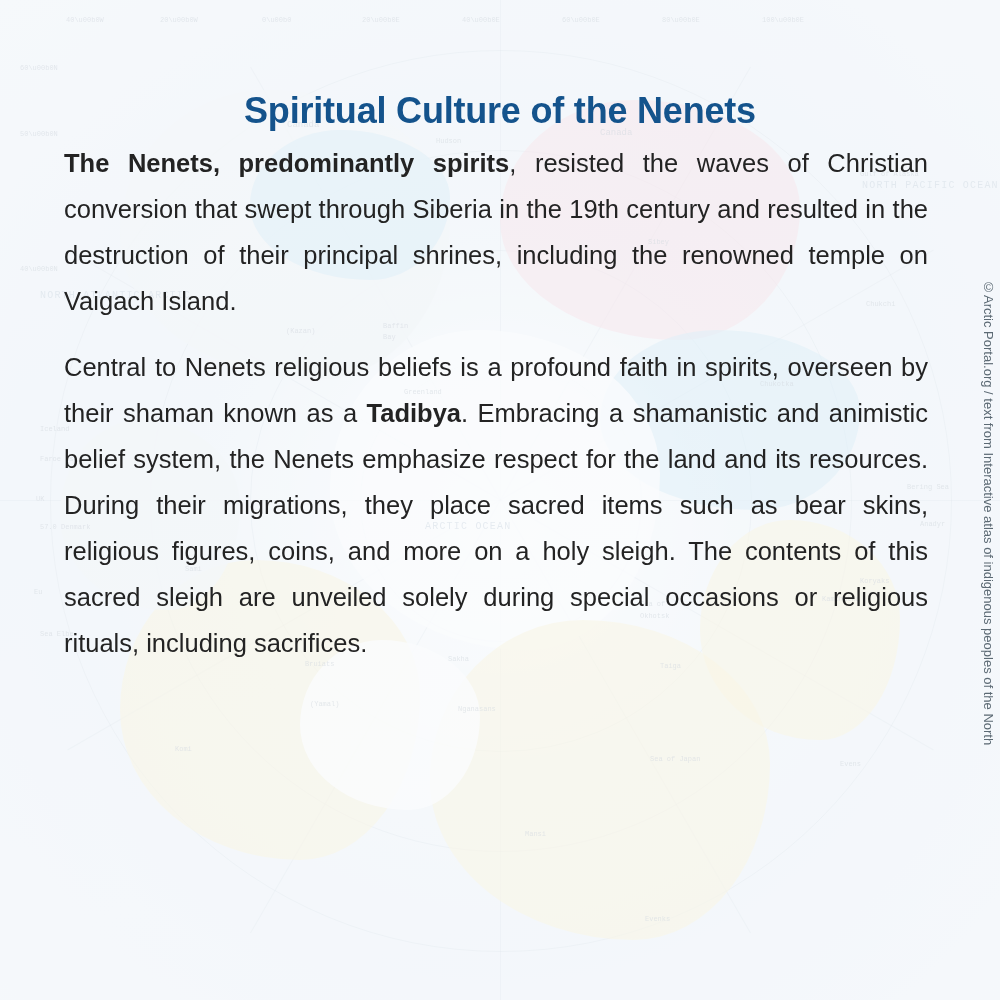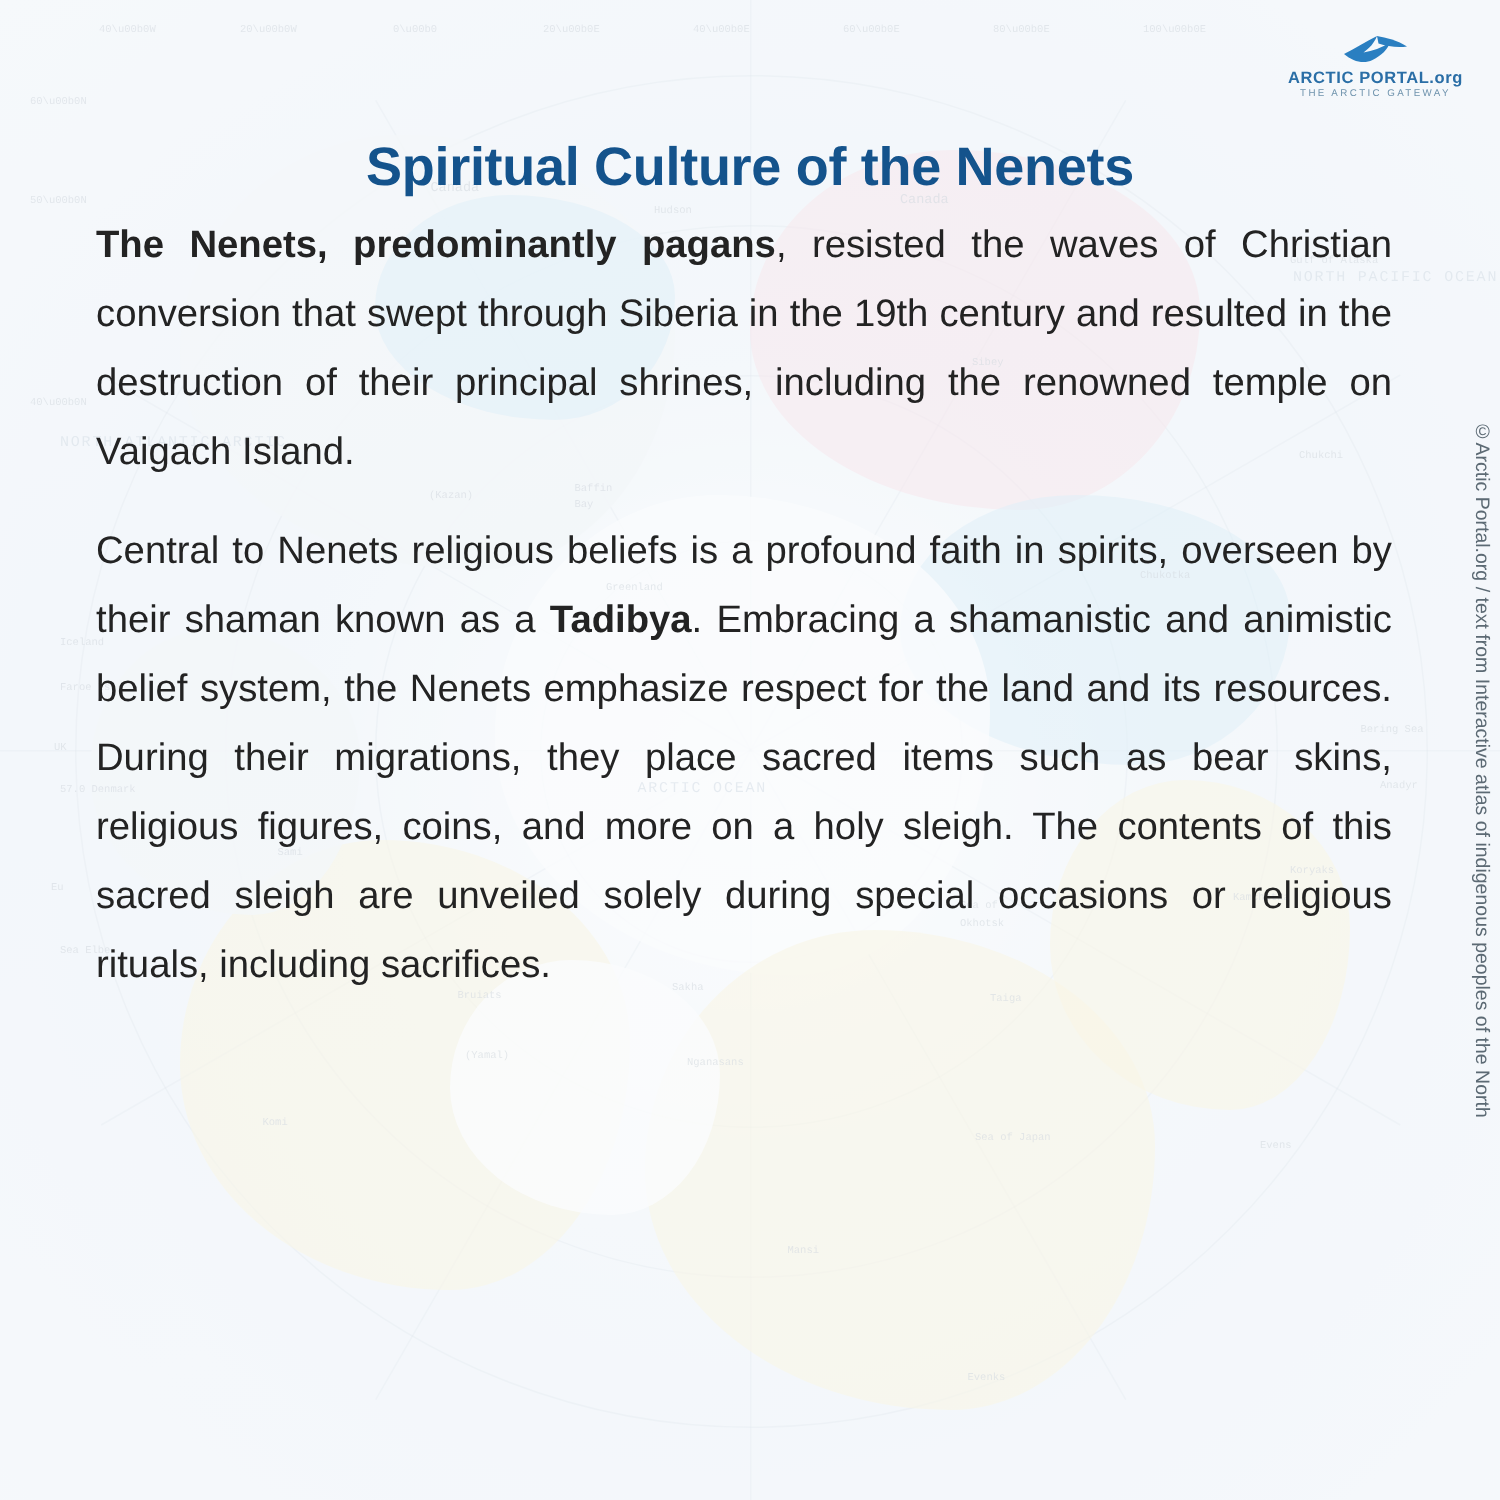--- a/index.html
+++ b/index.html
@@ -237,34 +237,26 @@
     <span class="map-label tiny" style="left:762px; top:16px;">100\u00b0E</span>
     <span class="map-label tiny" style="left:20px; top:64px;">60\u00b0N</span>
     <span class="map-label tiny" style="left:20px; top:130px;">50\u00b0N</span>
     <span class="map-label tiny" style="left:20px; top:265px;">40\u00b0N</span>
   </div>
 
   <div class="veil"></div>
 
   <div class="content">
 
-    <div class="logo">
-      <svg class="logo-bird" width="46" height="22" viewBox="0 0 46 22">
-        <path d="M2 14 C10 10 16 6 24 2 C22 7 19 10 15 13 C21 12 27 10 33 6 C31 11 27 15 21 18 C15 21 8 19 2 14 Z" fill="#2a7fc1"></path>
-        <path d="M24 2 C30 3 38 5 44 9 C38 10 31 9 25 7 Z" fill="#2a7fc1"></path>
-      </svg>
-      <div class="logo-name">ARCTIC PORTAL.org</div>
-      <div class="logo-tag">THE ARCTIC GATEWAY</div>
-    </div>
 
     <h1 class="title">Spiritual Culture of the Nenets</h1>
 
     <div class="body-text">
 
-      <p class="para"><b>The Nenets, predominantly pagans</b><span>, resisted the waves of Christian conversion that swept through Siberia in the 19th century and resulted in the destruction of their principal shrines, including the renowned temple on Vaigach Island.</span></p>
+      <p class="para"><b>The Nenets, predominantly spirits</b><span>, resisted the waves of Christian conversion that swept through Siberia in the 19th century and resulted in the destruction of their principal shrines, including the renowned temple on Vaigach Island.</span></p>
 
       <p class="para"><span>Central to Nenets religious beliefs is a profound faith in spirits, overseen by their shaman known as a </span><b>Tadibya</b><span>. Embracing a shamanistic and animistic belief system, the Nenets emphasize respect for the land and its resources. During their migrations, they place sacred items such as bear skins, religious figures, coins, and more on a holy sleigh. The contents of this sacred sleigh are unveiled solely during special occasions or religious rituals, including sacrifices.</span></p>
 
 
     </div>
 
     <div class="credit">©Arctic Portal.org / text from Interactive atlas of indigenous peoples of the North</div>
 
   </div>
 </div>

